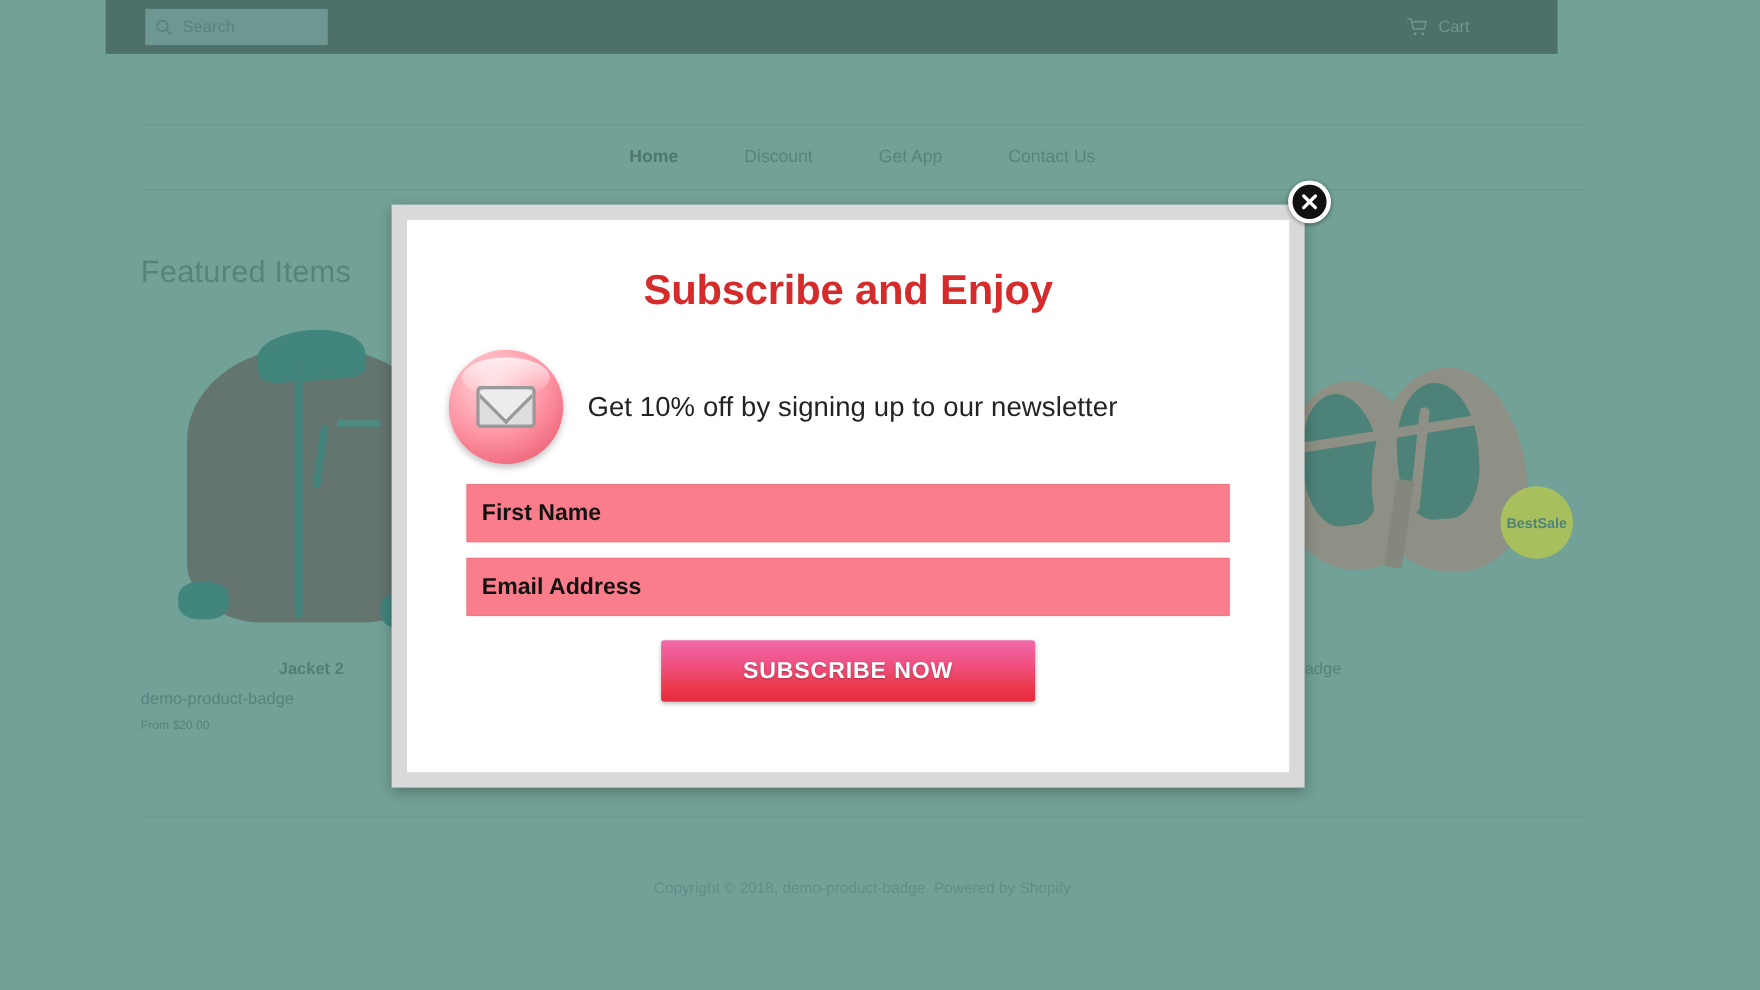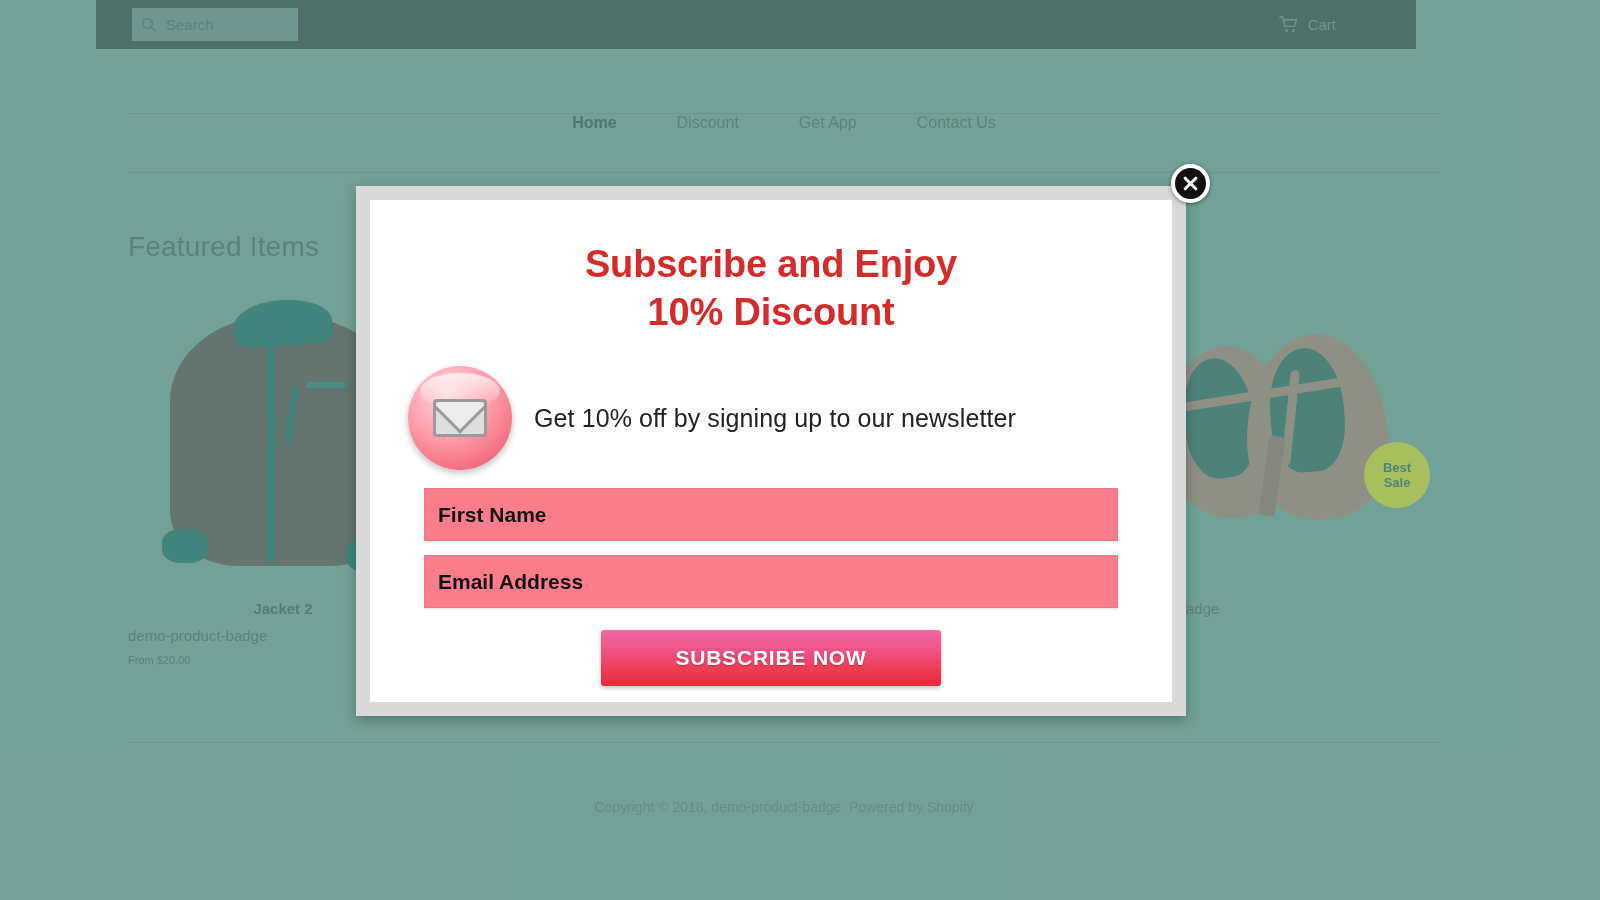--- a/index.html
+++ b/index.html
@@ -88,20 +88,21 @@
     height: 1px;
     background: #5a8c83;
     width: 1312px;
   }
   .rule-top { margin-top: 64px; }
   .rule-bottom { margin-top: 0px; }
 
   .nav {
     height: 58px;
     display: flex;
+    align-items: center;
     justify-content: center;
     gap: 4px;
   }
   .nav a {
     color: #3d6f66;
     font-size: 16px;
     text-decoration: none;
     padding: 0 28px;
   }
   .nav a.active { font-weight: bold; color: #2f5d55; }
@@ -235,21 +236,21 @@
     position: absolute;
     left: 228px; top: 156px;
     width: 66px; height: 66px;
     border-radius: 50%;
     background: #b1c43c;
     color: #2f6f67;
     font-size: 13px;
     font-weight: bold;
     line-height: 15px;
     display: flex;
-    flex-direction: column;
+    flex-direction: row;
     align-items: center;
     justify-content: center;
     text-align: center;
   }
 
   .footer-rule { margin-top: 76px; }
   .footer-text {
     margin-top: 56px;
     text-align: center;
     font-size: 14px;
@@ -496,21 +497,20 @@
   </div>
 </div>
 
 <div id="overlay"></div>
 
 <div id="modal">
   <div class="modal-inner">
 
     <div class="modal-heading">
       <span>Subscribe and Enjoy</span>
-      <span class="line2">10% Discount</span>
     </div>
 
     <div class="modal-pitch-row">
       <div class="mail-badge">
         <div class="envelope"></div>
       </div>
       <div class="pitch-text">Get 10% off by signing up to our newsletter</div>
     </div>
 
     <div class="modal-form">

